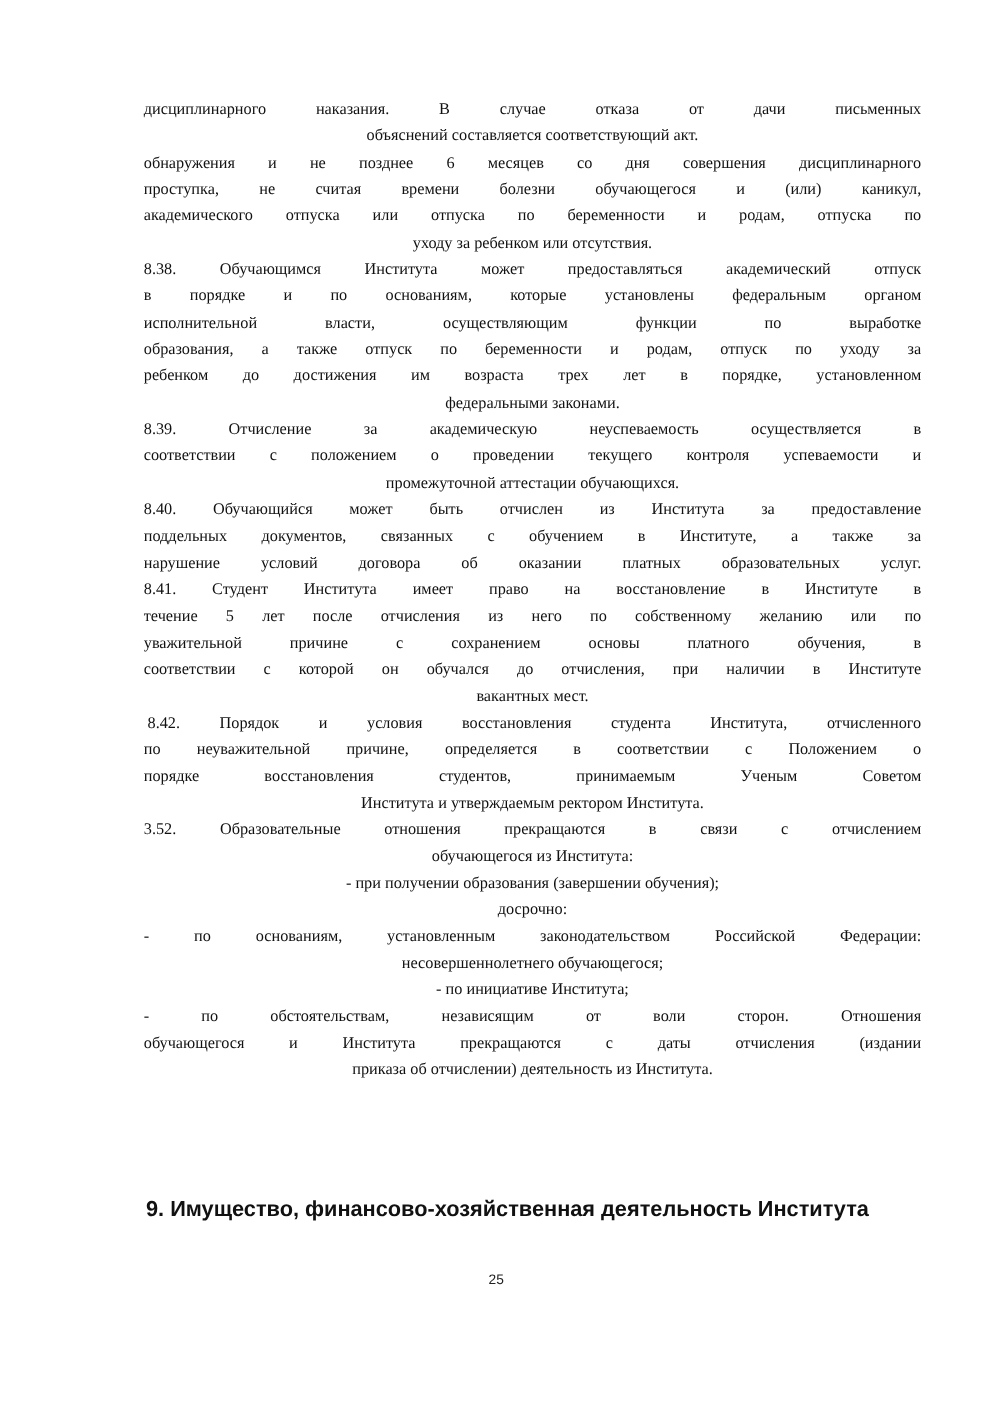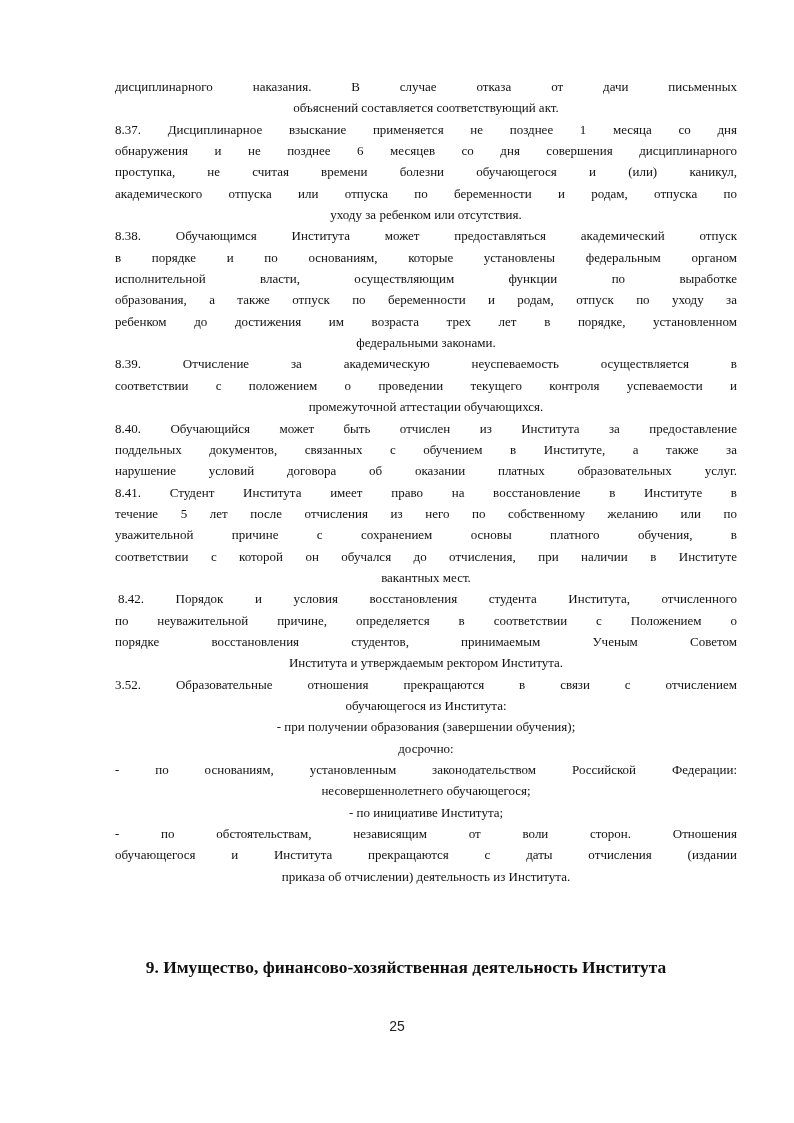--- a/index.html
+++ b/index.html
@@ -4,35 +4,34 @@
 <style>
   html, body { margin: 0; padding: 0; background: #ffffff; }
   body { width: 794px; height: 1123px; position: relative; overflow: hidden; }
   .page { position: absolute; left: 115px; top: 76px; width: 622px;
     font-family: "Liberation Serif", serif; font-size: 13px; color: #111111; }
   .line { height: 21.35px; line-height: 21.35px; white-space: nowrap; }
   .line.j { text-align: justify; text-align-last: justify; }
   .line.l { text-align: center; }
   .line.indent1 { padding-left: 3px; }
   .heading { position: absolute; left: 0; width: 794px; top: 957px; text-align: center;
-    font-family: Liberation Serif, serif; font-weight: bold; font-size: 17.4px; color: #111111; }
+    font-family: Liberation Sans, sans-serif; font-weight: bold; font-size: 17.4px; color: #111111; }
   .heading span { display: inline-block; margin-left: 18px; }
   .page-number { position: absolute; left: 0; width: 794px; top: 1018px; text-align: center;
-    font-family: "Liberation Sans", sans-serif; font-size: 14px; color: #222222; }
+    font-family: "Liberation Sans", sans-serif; font-size: 11px; color: #222222; }
 </style>
 </head>
 <body>
 
 <div class="page" id="doc-body">
     <div>
       <div class="line j">дисциплинарного наказания. В случае отказа от дачи письменных</div>
       <div class="line l">объяснений составляется соответствующий акт.</div>
     </div>
     <div>
-      <div class="line j">8.37. Дисциплинарное взыскание применяется не позднее 1 месяца со дня</div>
       <div class="line j">обнаружения и не позднее 6 месяцев со дня совершения дисциплинарного</div>
       <div class="line j">проступка, не считая времени болезни обучающегося и (или) каникул,</div>
       <div class="line j">академического отпуска или отпуска по беременности и родам, отпуска по</div>
       <div class="line l">уходу за ребенком или отсутствия.</div>
     </div>
     <div>
       <div class="line j">8.38. Обучающимся Института может предоставляться академический отпуск</div>
       <div class="line j">в порядке и по основаниям, которые установлены федеральным органом</div>
       <div class="line j">исполнительной власти, осуществляющим функции по выработке</div>
       <div class="line j">образования, а также отпуск по беременности и родам, отпуск по уходу за</div>

